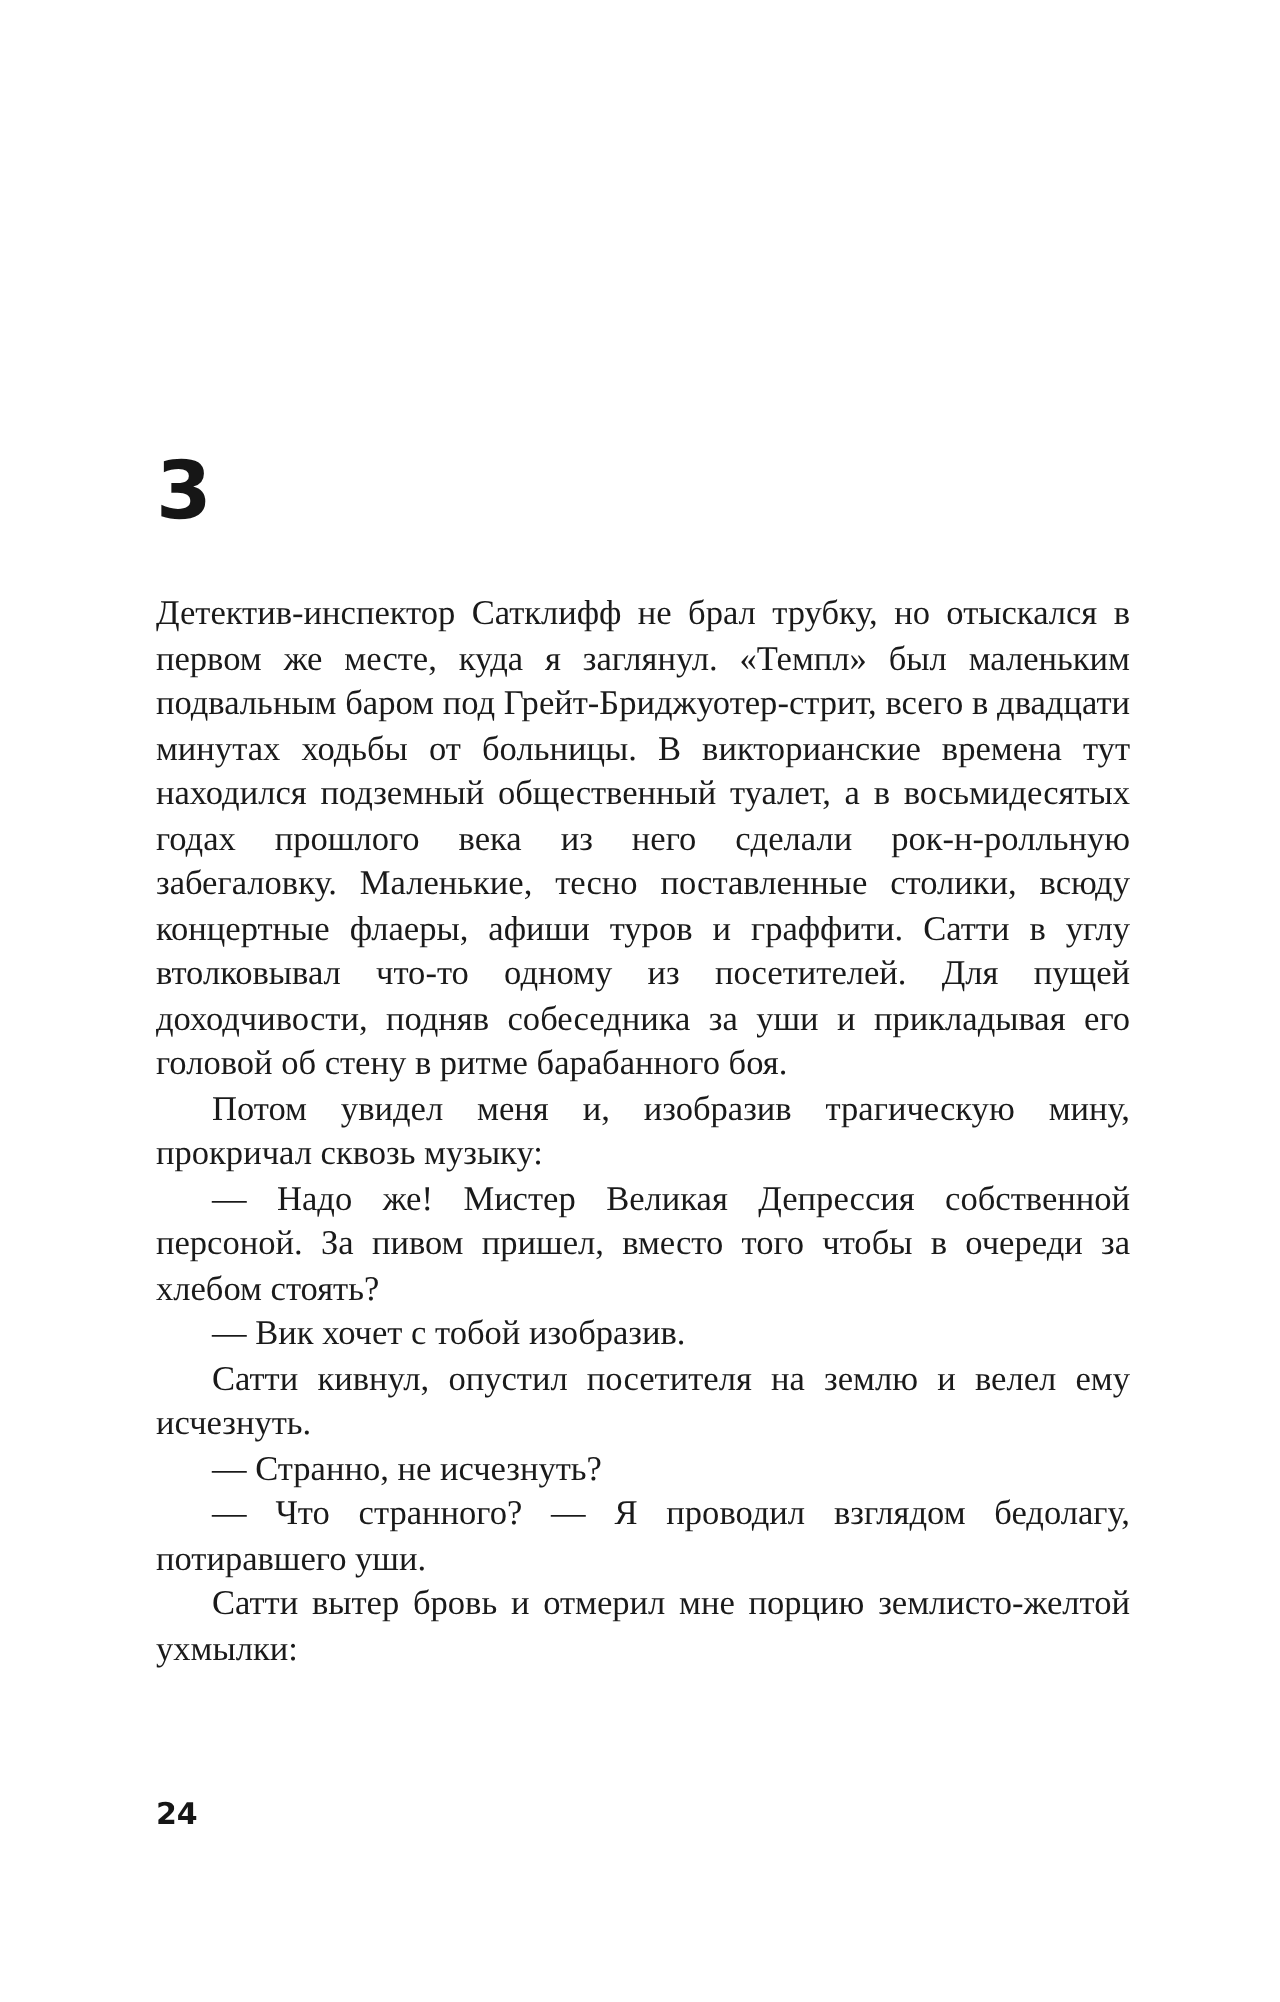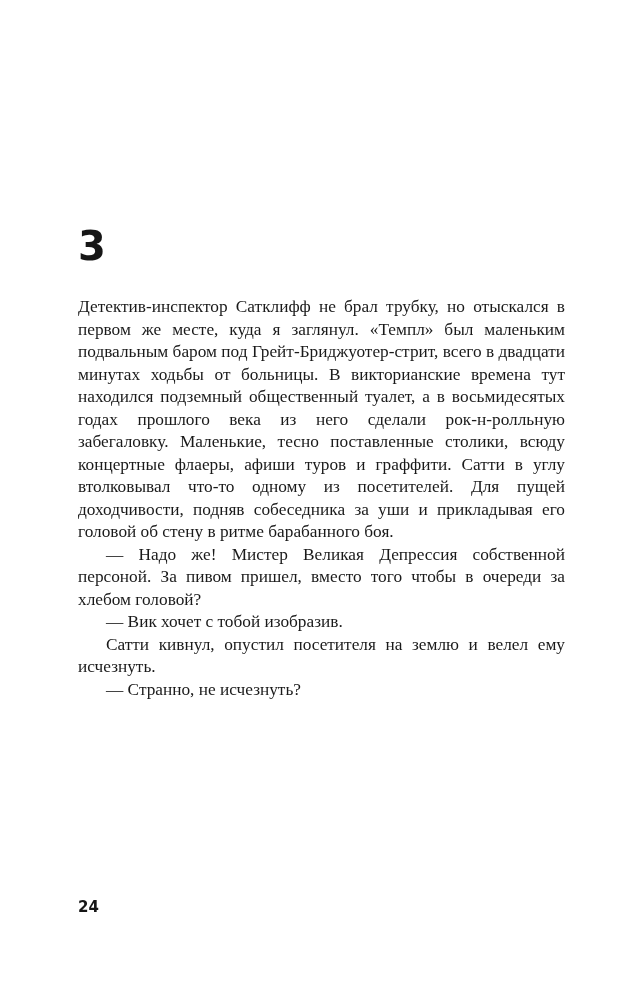--- a/index.html
+++ b/index.html
@@ -65,23 +65,26 @@
 </style>
 </head>
 <body>
 
 <div class="book-page">
 
   <div class="chapter-number">3</div>
 
   <div class="body-text">
     <p class="para no-indent">Детектив-инспектор Сатклифф не брал трубку, но отыскался в первом же месте, куда я заглянул. «Темпл» был маленьким подвальным баром под Грейт-Бриджуотер-стрит, всего в двадцати минутах ходьбы от больницы. В викторианские времена тут находился подземный общественный туалет, а в восьмидесятых годах прошлого века из него сделали рок-н-ролльную забегаловку. Маленькие, тесно поставленные столики, всюду концертные флаеры, афиши туров и граффити. Сатти в углу втолковывал что-то одному из посетителей. Для пущей доходчивости, подняв собеседника за уши и прикладывая его головой об стену в ритме барабанного боя.</p>
-    <p class="para indent">— Надо же! Мистер Великая Депрессия собственной персоной. За пивом пришел, вместо того чтобы в очереди за хлебом головой?</p>
+    <p class="para indent">Потом увидел меня и, изобразив трагическую мину, прокричал сквозь музыку:</p>
+    <p class="para indent">— Надо же! Мистер Великая Депрессия собственной персоной. За пивом пришел, вместо того чтобы в очереди за хлебом стоять?</p>
     <p class="para indent">— Вик хочет с тобой изобразив.</p>
     <p class="para indent">Сатти кивнул, опустил посетителя на землю и велел ему исчезнуть.</p>
     <p class="para indent">— Странно, не исчезнуть?</p>
+    <p class="para indent">— Что странного? — Я проводил взглядом бедолагу, потиравшего уши.</p>
+    <p class="para indent">Сатти вытер бровь и отмерил мне порцию землисто-желтой ухмылки:</p>
   </div>
 
   <div class="page-footer">
     <span class="page-number">24</span>
   </div>
 
 </div>
 
 </body></html>

